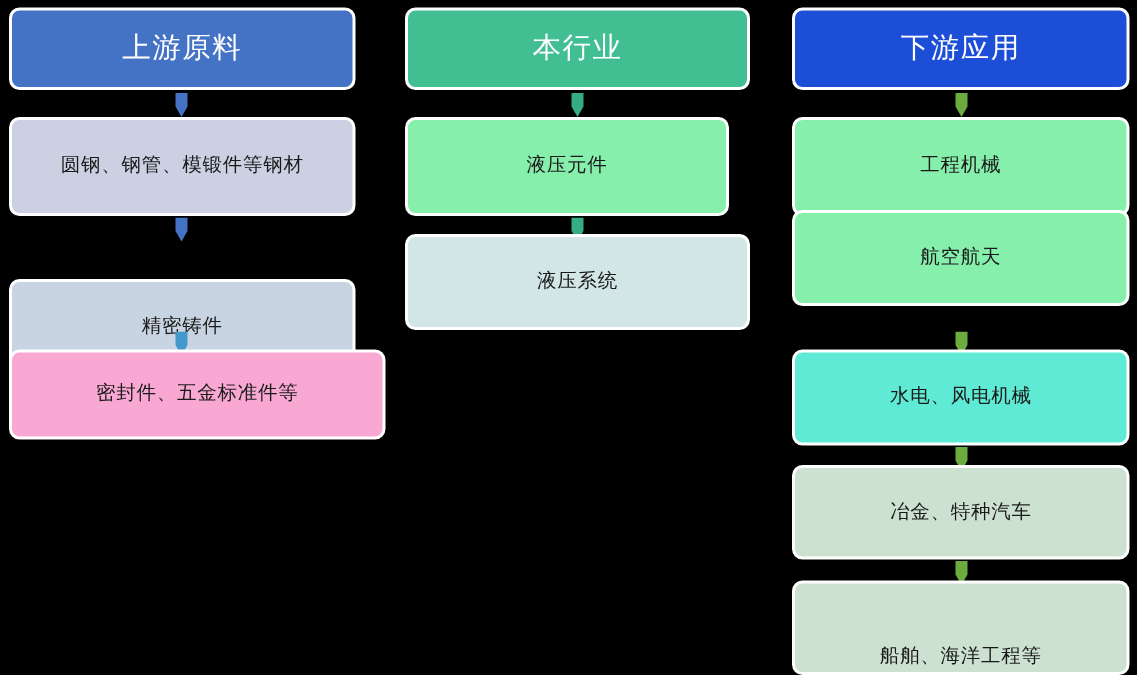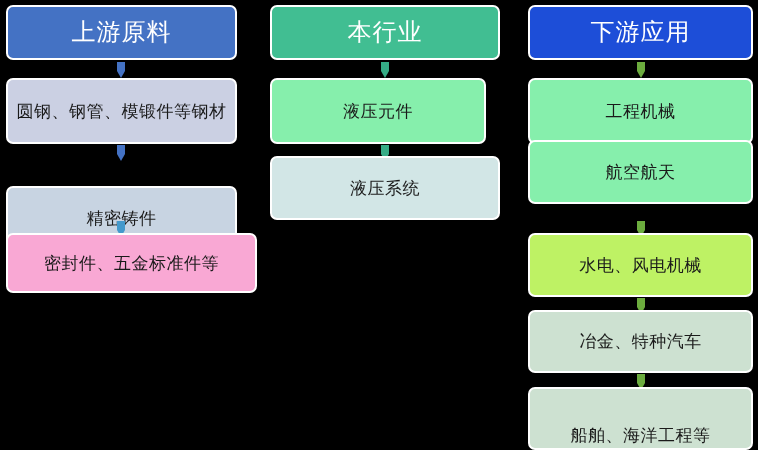--- a/index.html
+++ b/index.html
@@ -39,27 +39,27 @@
     align-items: center;
     justify-content: center;
     text-align: center;
     line-height: 1.32;
     padding: 2px 8px;
     overflow: hidden;
   }
 
   .node-header {
     color: #ffffff;
-    font-size: 24px;
+    font-size: 19px;
     letter-spacing: 1px;
   }
 
   .node-body {
     color: #1a1a1a;
-    font-size: 17px;
+    font-size: 13px;
     letter-spacing: 0.5px;
   }
 
   .node-label {
     display: block;
     width: 100%;
   }
 
   
   .arrow {
@@ -167,21 +167,21 @@
     <div class="node node-body" style="left:528px; top:140px; width:225px; height:64px; background:#86efac;">
       <span class="node-label">航空航天</span>
     </div>
 
     <div class="arrow" style="left:634px; top:221px;">
       <svg viewBox="0 0 14 16">
           <path d="M3 0 L11 0 L11 9 L7 16 L3 9 Z" fill="#6CAC3E"></path>
         </svg>
     </div>
 
-    <div class="node node-body" style="left:528px; top:233px; width:225px; height:64px; background:#bef264;">
+    <div class="node node-body" style="left:528px; top:233px; width:225px; height:64px; background:#5eead4;">
       <span class="node-label">水电、风电机械</span>
     </div>
 
     <div class="arrow" style="left:634px; top:298px;">
       <svg viewBox="0 0 14 16">
           <path d="M3 0 L11 0 L11 9 L7 16 L3 9 Z" fill="#6CAC3E"></path>
         </svg>
     </div>
 
     <div class="node node-body" style="left:528px; top:310px; width:225px; height:63px; background:#CDE1D1;">

